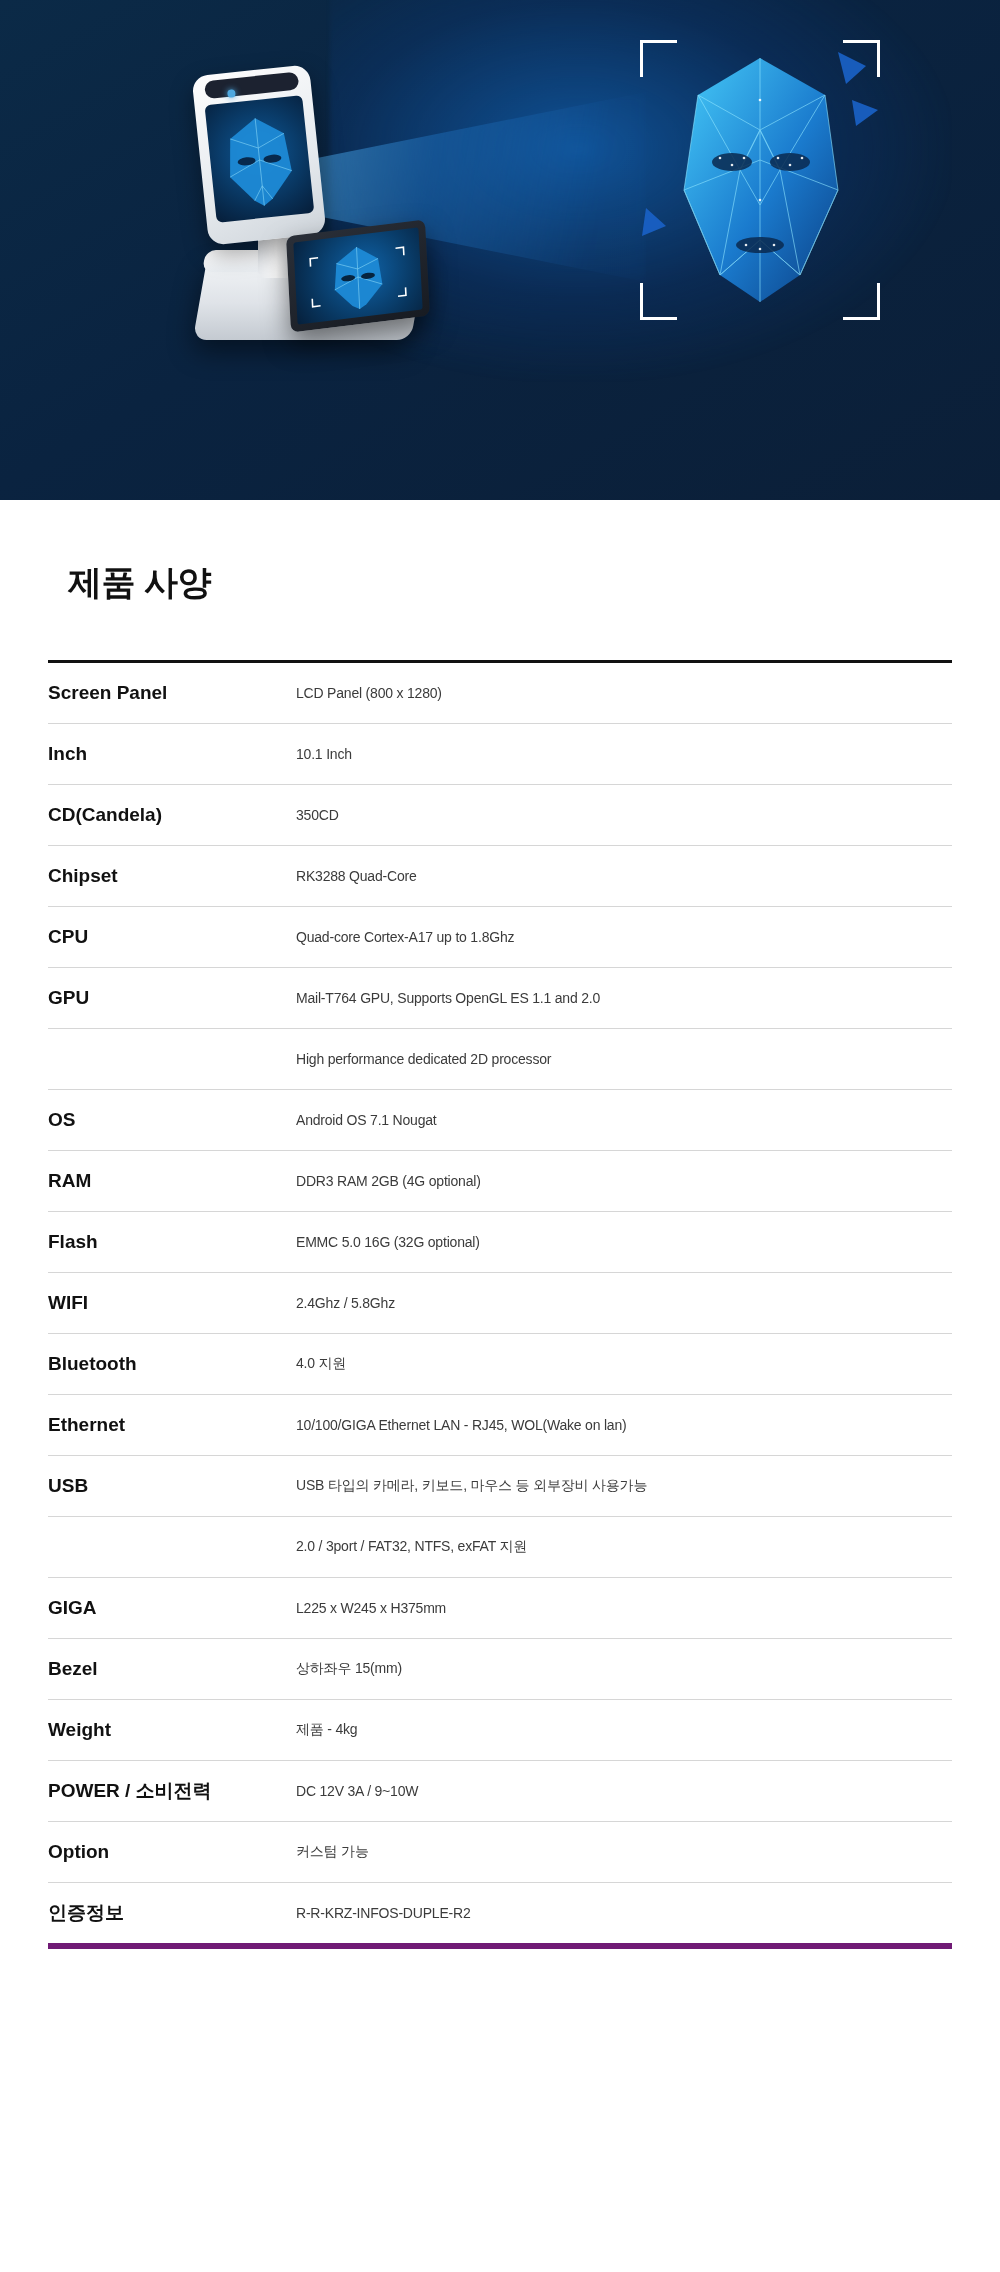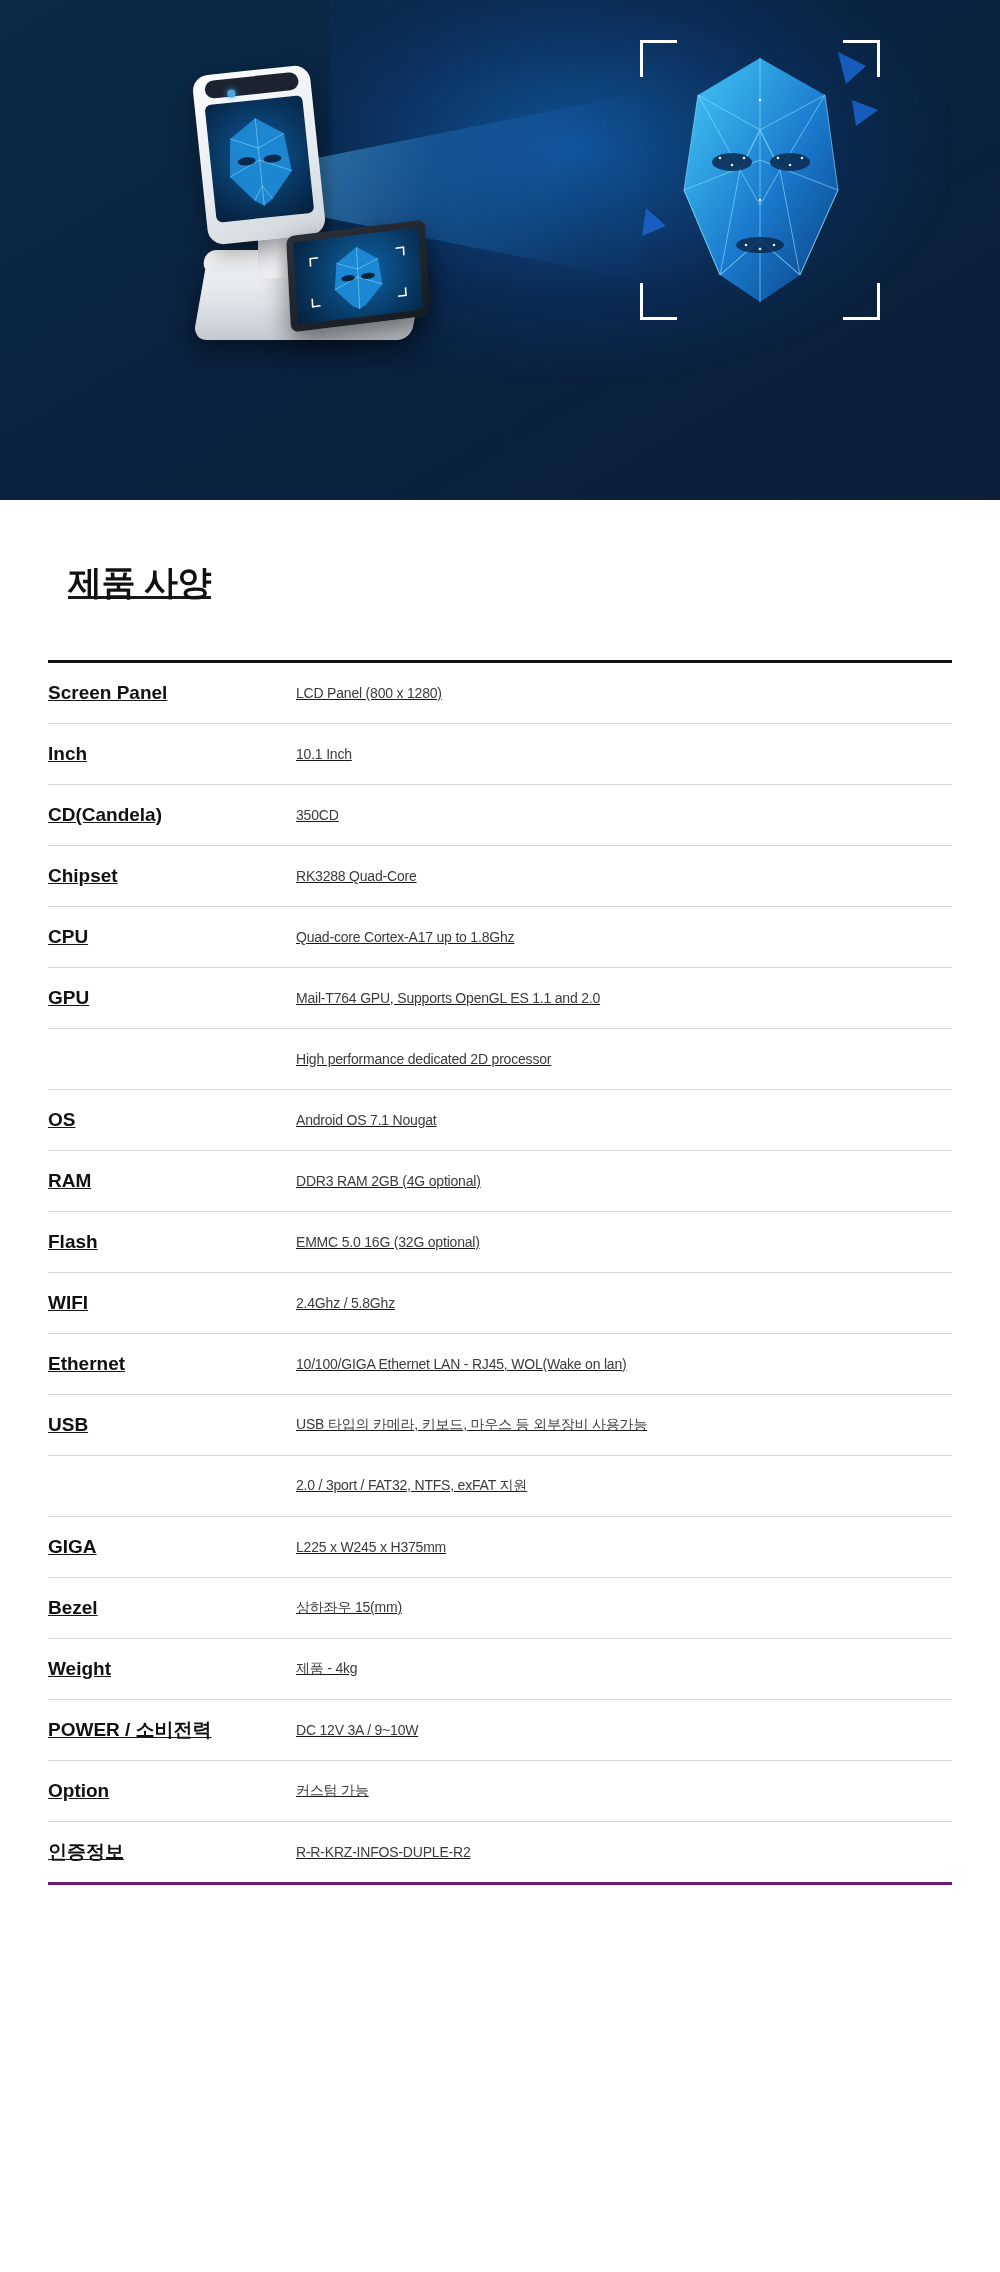--- a/index.html
+++ b/index.html
@@ -168,21 +168,20 @@
     border: 3px solid #ffffff;
   }
   .bk-tl { left: 0px;   top: 0px;   border-right: none; border-bottom: none; }
   .bk-tr { right: 0px;  top: 0px;   border-left: none;  border-bottom: none; }
   .bk-bl { left: 0px;   bottom: 0px;border-right: none; border-top: none; }
   .bk-br { right: 0px;  bottom: 0px;border-left: none;  border-top: none; }
 
   
   .content {
     padding: 60px 48px 40px 48px;
-    text-decoration: underline;
   }
   .section-title {
     font-size: 34px;
     font-weight: bold;
     letter-spacing: -0.5px;
     color: #111111;
     margin: 0 0 54px 20px;
   }
 
   table.spec {
@@ -209,21 +208,21 @@
     color: #111111;
     padding-left: 22px;
   }
   td.v {
     font-size: 14px;
     color: #3b3b3b;
     padding-left: 8px;
     letter-spacing: -0.2px;
   }
   tr:last-child td {
-    border-bottom: 3px solid #701a75;
+    border-bottom: 6px solid #701a75;
   }
 </style>
 </head>
 <body>
 
 <div class="hero">
   <div class="hero-glowspot"></div>
   <div class="light-cone"></div>
 
   <div class="face">
@@ -381,20 +380,24 @@
         </tr>
       <tr>
           <td class="k">Flash</td>
           <td class="v">EMMC 5.0 16G (32G optional)</td>
         </tr>
       <tr>
           <td class="k">WIFI</td>
           <td class="v">2.4Ghz / 5.8Ghz</td>
         </tr>
       <tr>
+          <td class="k">Bluetooth</td>
+          <td class="v">4.0 지원</td>
+        </tr>
+      <tr>
           <td class="k">Ethernet</td>
           <td class="v">10/100/GIGA Ethernet LAN - RJ45, WOL(Wake on lan)</td>
         </tr>
       <tr>
           <td class="k">USB</td>
           <td class="v">USB 타입의 카메라, 키보드, 마우스 등 외부장비 사용가능</td>
         </tr>
       <tr>
           <td class="k"></td>
           <td class="v">2.0 / 3port / FAT32, NTFS, exFAT 지원</td>

